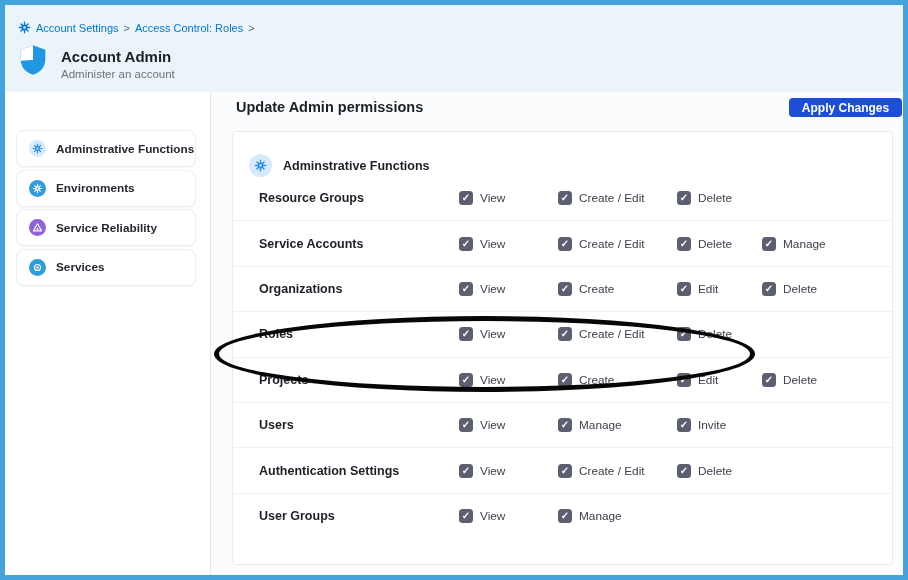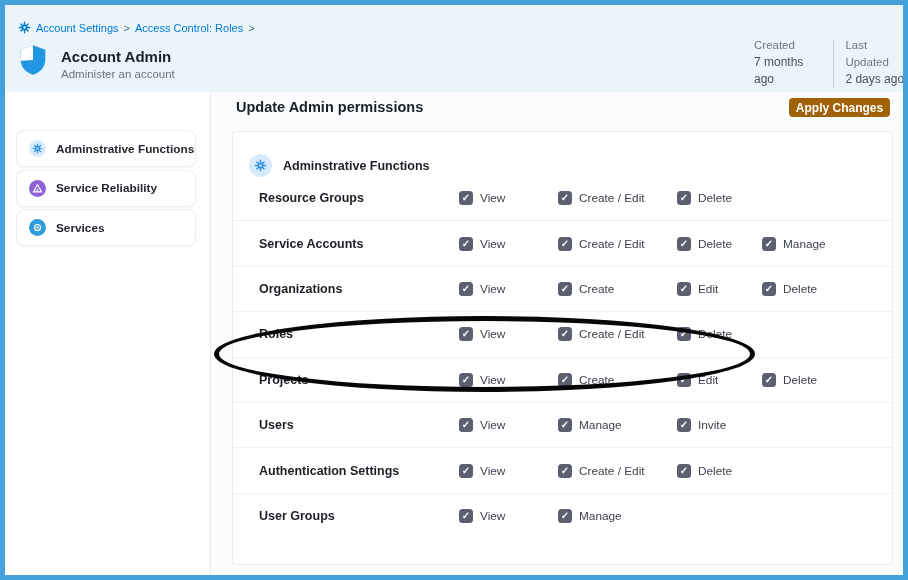--- a/index.html
+++ b/index.html
@@ -29,22 +29,22 @@
   .sidebar{position:absolute;left:16px;top:130px;width:180px;}
   .side-item{height:37px;margin-bottom:2.5px;background:#fff;border:1px solid #eceef2;border-radius:8px;
     box-shadow:0 1px 2px rgba(40,48,70,.06);display:flex;align-items:center;gap:10px;padding-left:12px;
     box-sizing:border-box;cursor:pointer;}
   .side-icon{width:17px;height:17px;border-radius:50%;display:flex;align-items:center;justify-content:center;flex:0 0 auto;}
   .side-icon svg{width:11px;height:11px;display:block;}
   .side-label{font-size:11.8px;font-weight:600;color:#25282f;}
 
   
   .main-heading{position:absolute;left:236px;top:99px;font-size:14.5px;font-weight:700;color:#1b1f26;}
-  .apply-btn{position:absolute;left:789px;top:98px;width:101px;height:19px;border:none;border-radius:4px;
-    background:#a16207;color:#ffffff;font-size:12px;font-weight:700;font-family:inherit;
+  .apply-btn{position:absolute;left:789px;top:98px;width:113px;height:19px;border:none;border-radius:4px;
+    background:#1d4ed8;color:#ffffff;font-size:12px;font-weight:700;font-family:inherit;
     display:flex;align-items:center;justify-content:center;cursor:pointer;}
 
   
   .panel{position:absolute;left:232px;top:131px;width:661px;height:434px;background:#ffffff;
     border:1px solid #e8eaee;border-radius:4px;box-sizing:border-box;}
   .section-icon{position:absolute;left:16px;top:22px;width:23px;height:23px;border-radius:50%;
     background:#d6eafc;color:#2b8fe0;display:flex;align-items:center;justify-content:center;}
   .section-icon svg{width:13px;height:13px;}
   .section-title{position:absolute;left:50px;top:27px;font-size:12.5px;font-weight:700;color:#1d2028;}
   .rows{position:absolute;left:0;top:44px;width:100%;}
@@ -85,47 +85,48 @@
 
   <span class="shield">
     <svg viewBox="0 0 24 26" width="30" height="32">
       <path d="M12 1l10 3.6v7.9c0 6.4-4.2 10.4-10 12.5C6.2 22.9 2 18.9 2 12.5V4.6z" fill="#2196e3"></path>
       <path d="M12 1L2 4.6v7.9c0 .4 0 .7.1 1.1L12 13z" fill="#ffffff"></path>
     </svg>
   </span>
   <div class="page-title">Account Admin</div>
   <div class="page-sub">Administer an account</div>
 
-  <div class="meta">
-    <div class="col">
-      <span class="lab">Created</span>
-      <span class="val">7 months ago</span>
-    </div>
-    <div class="vline"></div>
-    <div class="col">
-      <span class="lab">Last Updated</span>
-      <span class="val">2 days ago</span>
-    </div>
-  </div>
 
   <div class="main-bg"></div>
   <div class="vdivider"></div>
 
   <div class="sidebar">
       <div class="side-item">
         <span class="side-icon" style="background: rgb(214, 234, 252); color: rgb(43, 143, 224);">
           <svg viewBox="0 0 16 16">
             <g stroke="currentColor" stroke-width="1.7" stroke-linecap="round">
               <path d="M8 1.6v12.8M1.6 8h12.8M3.6 3.6l8.8 8.8M12.4 3.6L3.6 12.4"></path>
             </g>
             <circle cx="8" cy="8" r="3.6" fill="currentColor"></circle>
             <circle cx="8" cy="8" r="1.5" fill="#d6eafc"></circle>
           </svg>
         </span>
         <span class="side-label">Adminstrative Functions</span>
+      </div>
+      <div class="side-item">
+        <span class="side-icon" style="background: rgb(47, 157, 221); color: rgb(255, 255, 255);">
+          <svg viewBox="0 0 16 16">
+            <g stroke="currentColor" stroke-width="1.6" stroke-linecap="round">
+              <path d="M8 2v12M2 8h12M3.9 3.9l8.2 8.2M12.1 3.9L3.9 12.1"></path>
+            </g>
+            <circle cx="8" cy="8" r="3.2" fill="currentColor"></circle>
+            <circle cx="8" cy="8" r="1.3" fill="#2f9ddd"></circle>
+          </svg>
+        </span>
+        <span class="side-label">Environments</span>
       </div>
       <div class="side-item">
         <span class="side-icon" style="background: rgb(143, 99, 216); color: rgb(255, 255, 255);">
           <svg viewBox="0 0 16 16">
             <path d="M8 2.6L14 13H2z" fill="none" stroke="currentColor" stroke-width="1.7" stroke-linejoin="round"></path>
             <circle cx="8" cy="10.2" r="1.4" fill="currentColor"></circle>
           </svg>
         </span>
         <span class="side-label">Service Reliability</span>
       </div>

